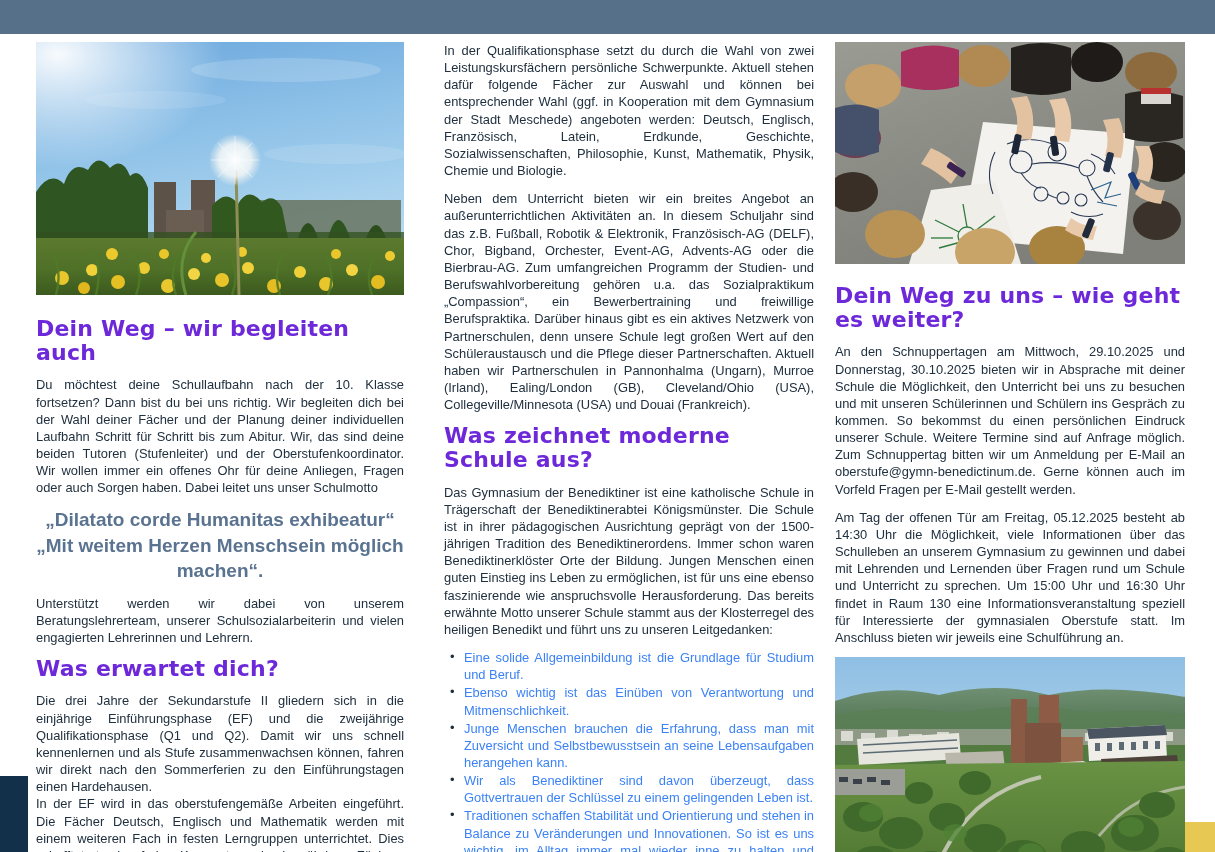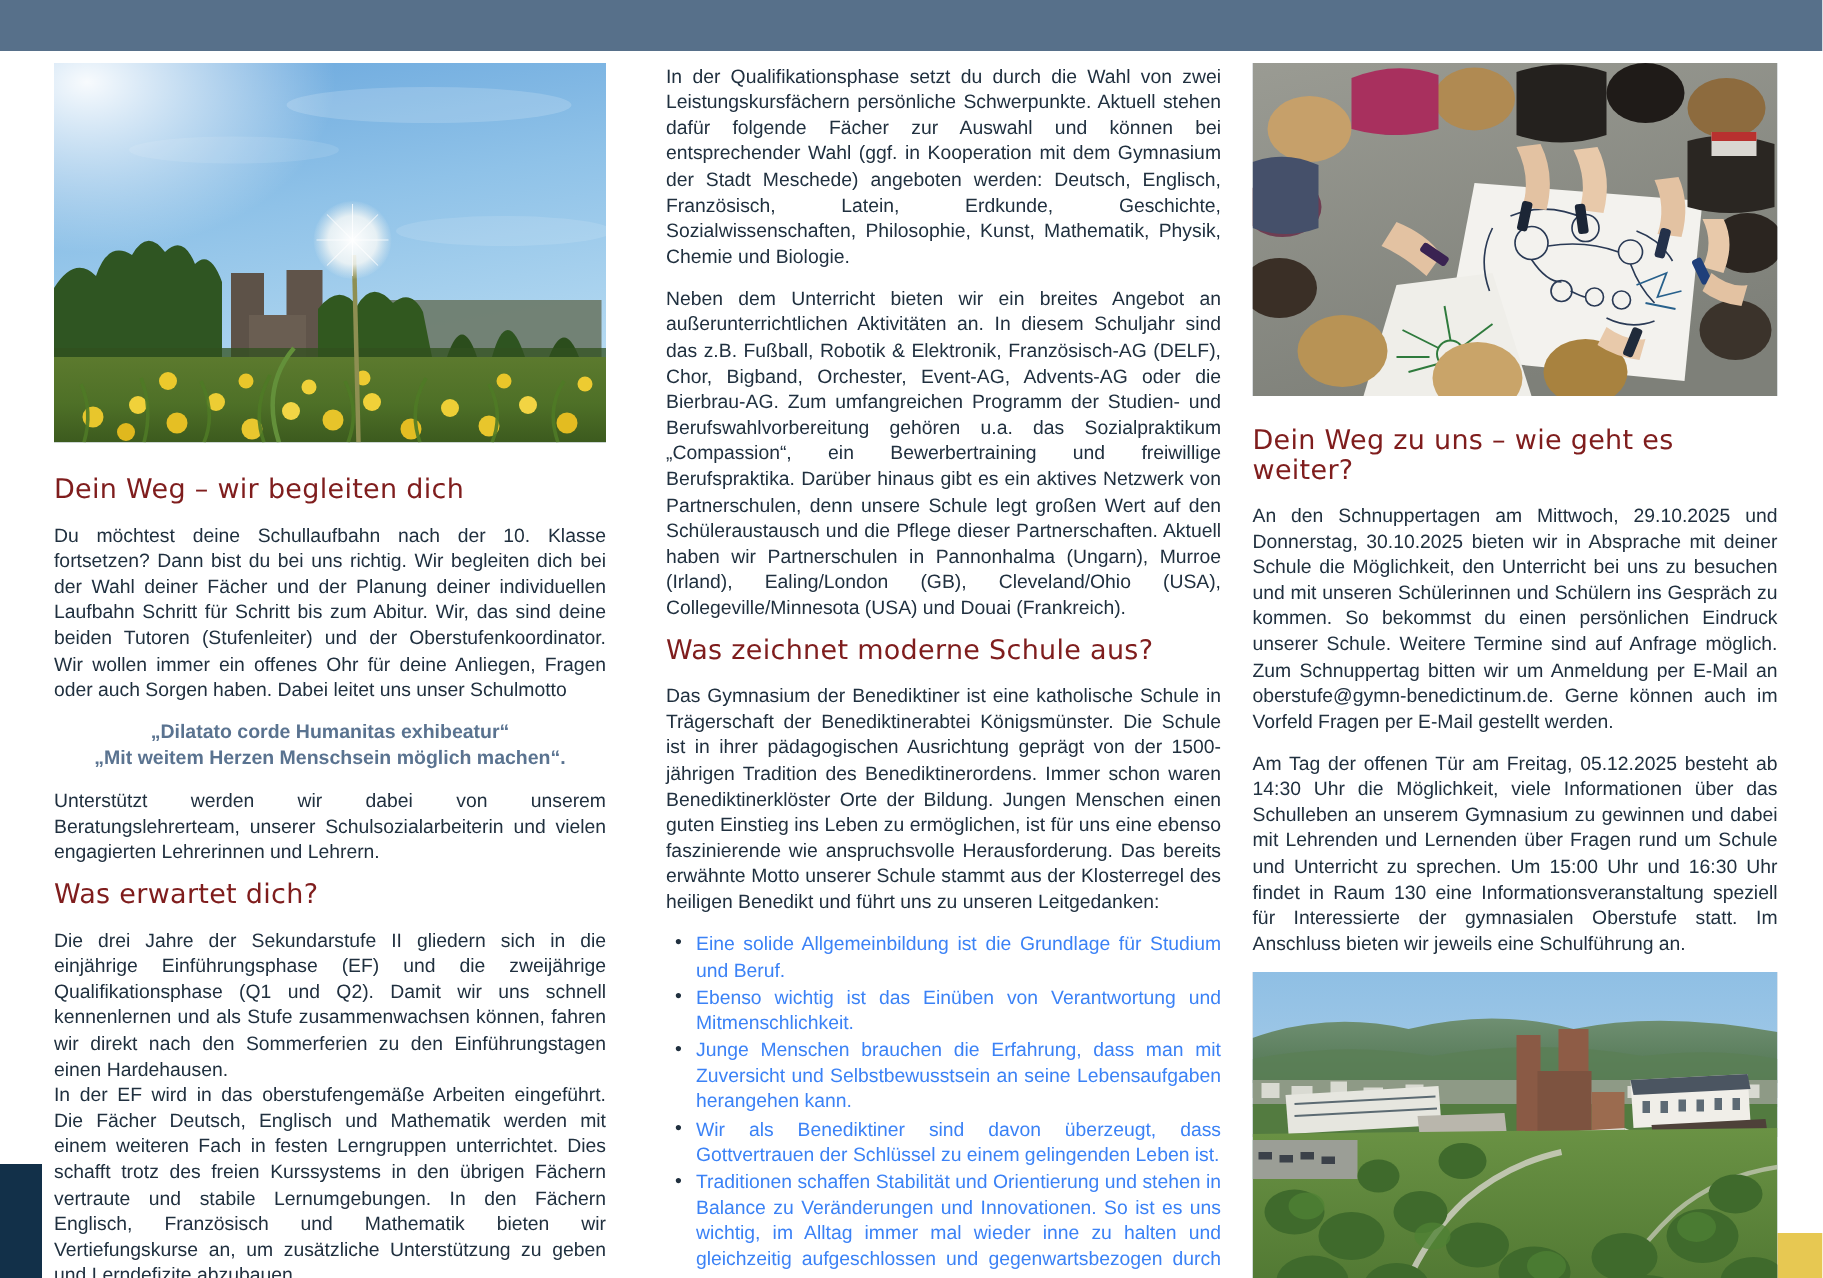--- a/index.html
+++ b/index.html
@@ -54,43 +54,43 @@
   }
   .photo svg { display: block; }
 
   .photo-dandelion { width: 368px; height: 253px; margin-bottom: 22px; }
   .photo-students  { width: 350px; height: 222px; margin-bottom: 20px; }
   .photo-aerial    { width: 350px; height: 228px; }
 
   
   h2.heading {
     font-family: "DejaVu Sans", sans-serif;
-    font-weight: 400;
-    font-size: 18px;
+    font-weight: 700;
+    font-size: 22px;
     line-height: 1.1;
     letter-spacing: 0.2px;
-    color: #7f1d1d;
+    color: #6d28d9;
     margin: 0 0 11px 0;
   }
   .col-mid h2.heading { margin-top: 6px; }
 
   p.body {
     font-size: 12.9px;
     line-height: 1.33;
     text-align: justify;
     margin: 0 0 11px 0;
     color: #20303f;
     hyphens: manual;
   }
   p.tight { margin-bottom: 0; }
 
   .motto {
     text-align: center;
     font-weight: bold;
-    font-size: 13px;
+    font-size: 19px;
     line-height: 1.34;
     color: #5a7390;
     margin: 10px 0 11px 0;
   }
   .motto span { display: block; }
 
   ul.bullets {
     margin: 0;
     padding: 0 0 0 20px;
     list-style: none;
@@ -210,21 +210,21 @@
         <line x1="199" y1="118" x2="223" y2="118"></line>
           <line x1="199" y1="118" x2="216" y2="135"></line>
         <line x1="199" y1="118" x2="199" y2="142"></line>
           <line x1="199" y1="118" x2="182" y2="135"></line>
         <line x1="199" y1="118" x2="175" y2="118"></line>
           <line x1="199" y1="118" x2="182" y2="101"></line>
       </g>
     </svg>
   </div>
 
-  <h2 class="heading">Dein Weg – wir begleiten dich</h2>
+  <h2 class="heading">Dein Weg – wir begleiten auch</h2>
 
   <p class="body">Du möchtest deine Schullaufbahn nach der 10. Klasse fortsetzen? Dann bist du bei uns richtig. Wir begleiten dich bei der Wahl deiner Fächer und der Planung deiner individuellen Laufbahn Schritt für Schritt bis zum Abitur. Wir, das sind deine beiden Tutoren (Stufenleiter) und der Oberstufenkoordinator. Wir wollen immer ein offenes Ohr für deine Anliegen, Fragen oder auch Sorgen haben. Dabei leitet uns unser Schulmotto</p>
 
   <div class="motto">
     <span>„Dilatato corde Humanitas exhibeatur“</span>
     <span>„Mit weitem Herzen Menschsein möglich machen“.</span>
   </div>
 
   <p class="body">Unterstützt werden wir dabei von unserem Beratungslehrerteam, unserer Schulsozialarbeiterin und vielen engagierten Lehrerinnen und Lehrern.</p>
 

